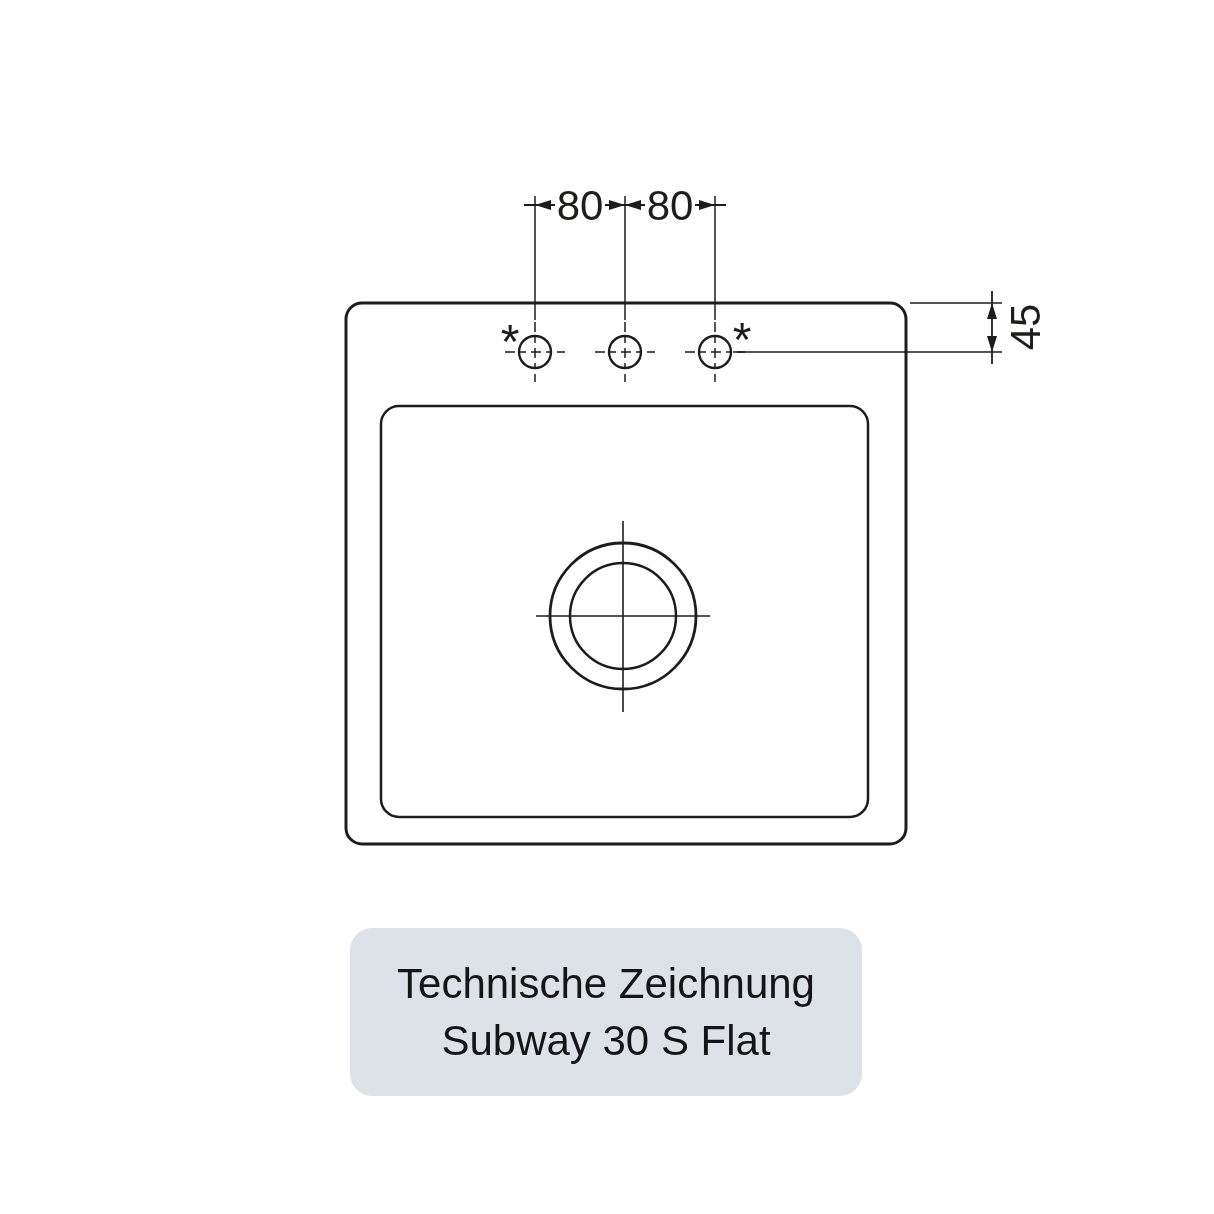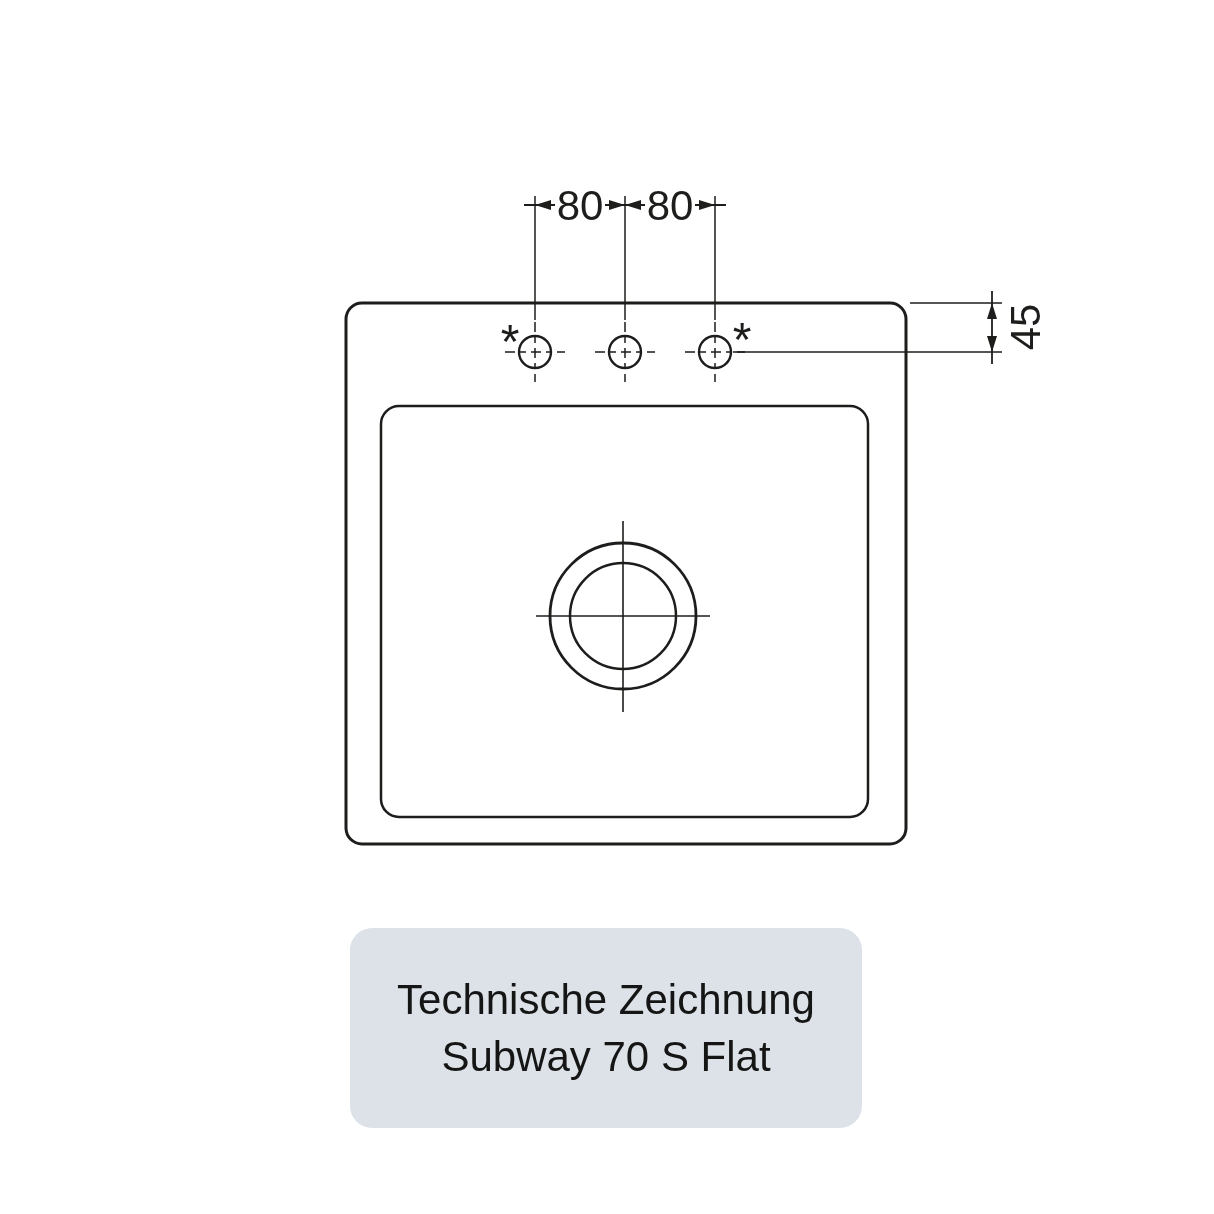--- a/index.html
+++ b/index.html
@@ -28,21 +28,21 @@
   .asterisk {
     font-family: "Liberation Sans", sans-serif;
     font-size: 48px;
     fill: #1d1d1b;
   }
   .caption {
     position: absolute;
     left: 350px;
     top: 928px;
     width: 512px;
-    height: 200px;
+    height: 168px;
     background: #dce2e7;
     border-radius: 22px;
     display: flex;
     flex-direction: column;
     align-items: center;
     justify-content: center;
     text-align: center;
     color: #151515;
     font-size: 42px;
     line-height: 1.36;
@@ -113,16 +113,16 @@
 
       <polygon points="992,303 987,319 997,319" fill="#1d1d1b"></polygon>
       <polygon points="992,352 987,336 997,336" fill="#1d1d1b"></polygon>
 
       <text x="1040" y="327" text-anchor="middle" class="dim-text" transform="rotate(-90 1040 327)">45</text>
     </g>
   </svg>
 
   <div class="caption">
     <div>Technische Zeichnung</div>
-    <div>Subway 70 S Flat</div>
+    <div>Subway 30 S Flat</div>
   </div>
 
 </div>
 
 </body></html>

